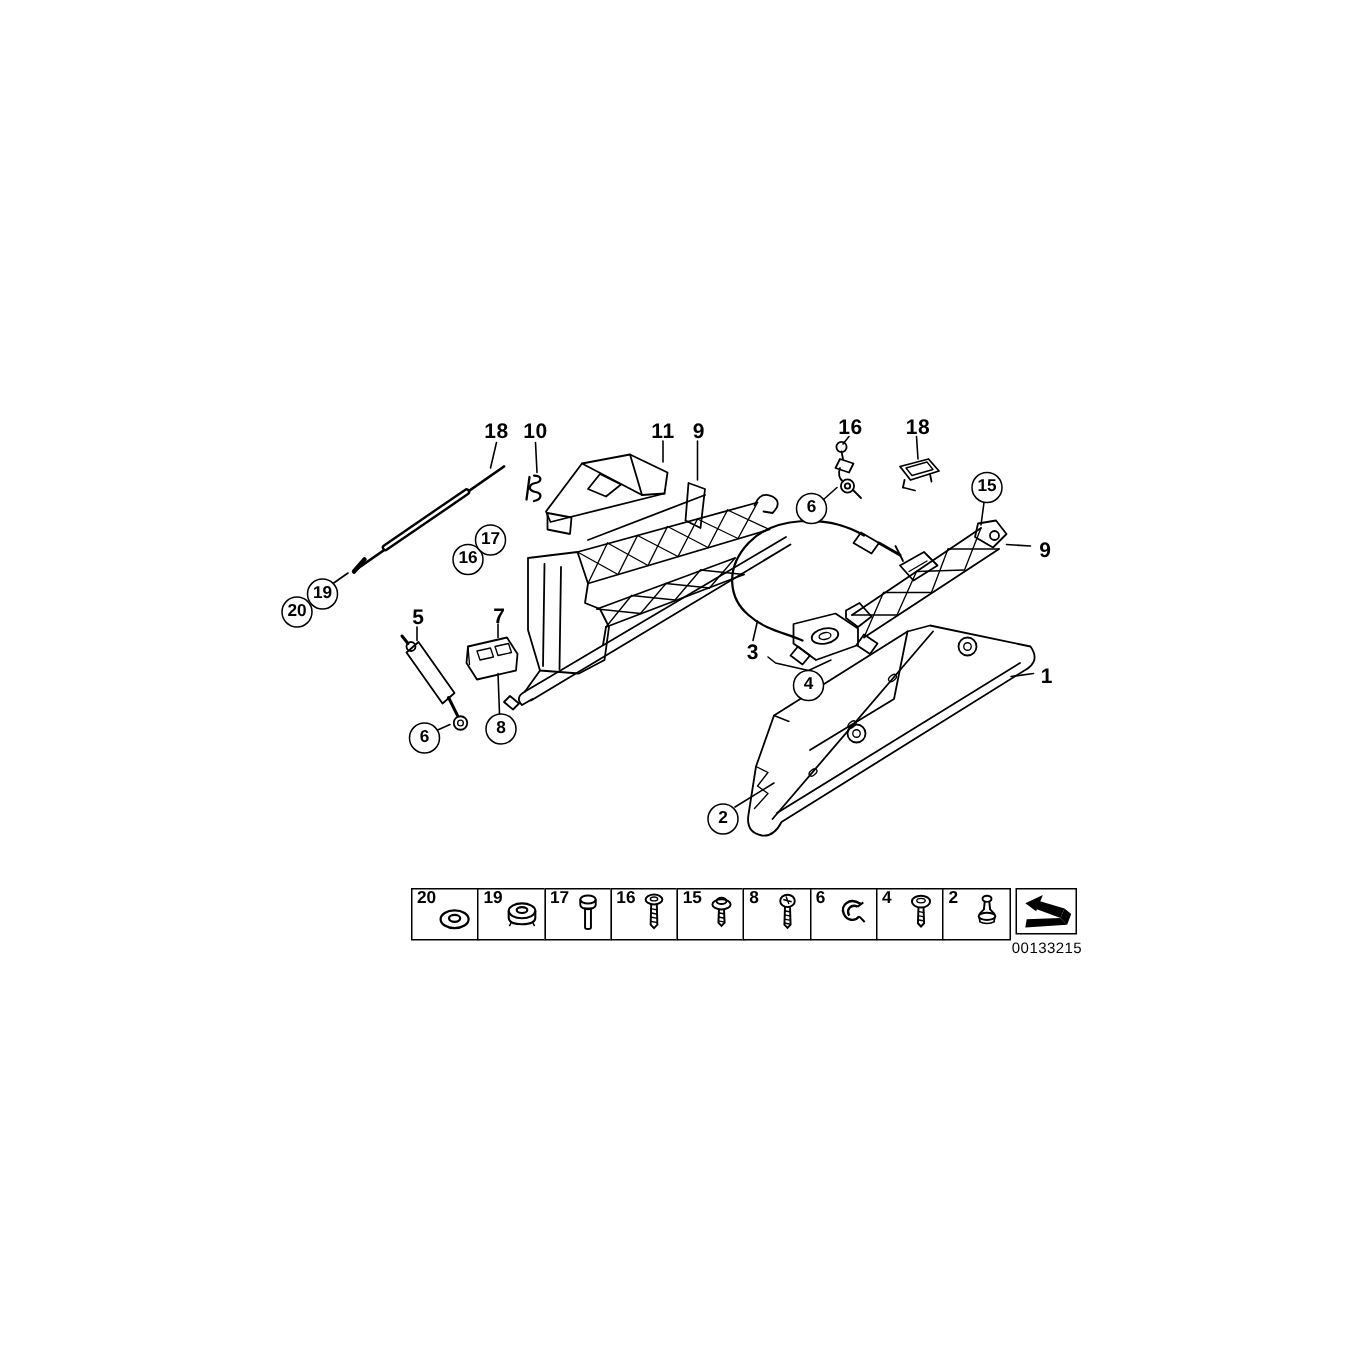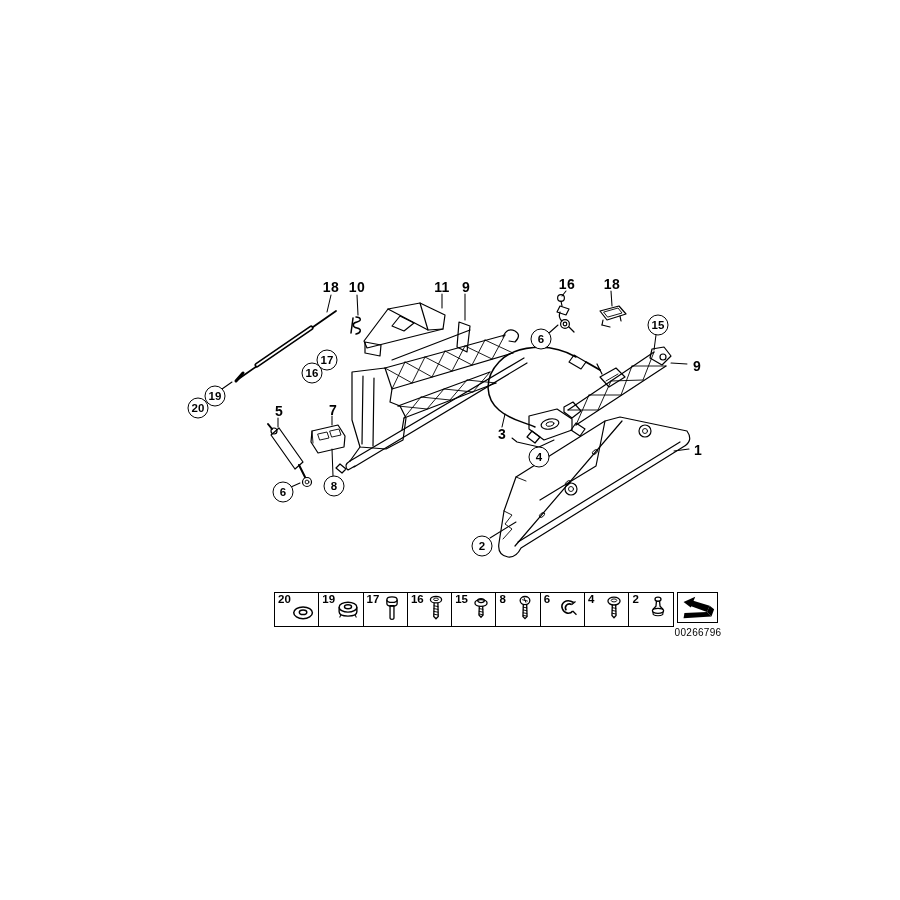--- a/index.html
+++ b/index.html
@@ -319,15 +319,15 @@
 
   <div class="arrowbox">
     <svg width="37" height="27" viewBox="0 0 41 30" fill="#000" stroke="none">
       <polygon points="5,9 18,3 13,15"></polygon>
       <polygon points="14,7 34,13 31,20 12,13"></polygon>
       <polygon points="34,13 39,17 36,25 31,20"></polygon>
       <polygon points="31,20 36,25 5,27 6,21"></polygon>
     </svg>
   </div>
 
-  <div class="docnum">00266796</div>
+  <div class="docnum">00133215</div>
 
 </div>
 
 </body></html>

